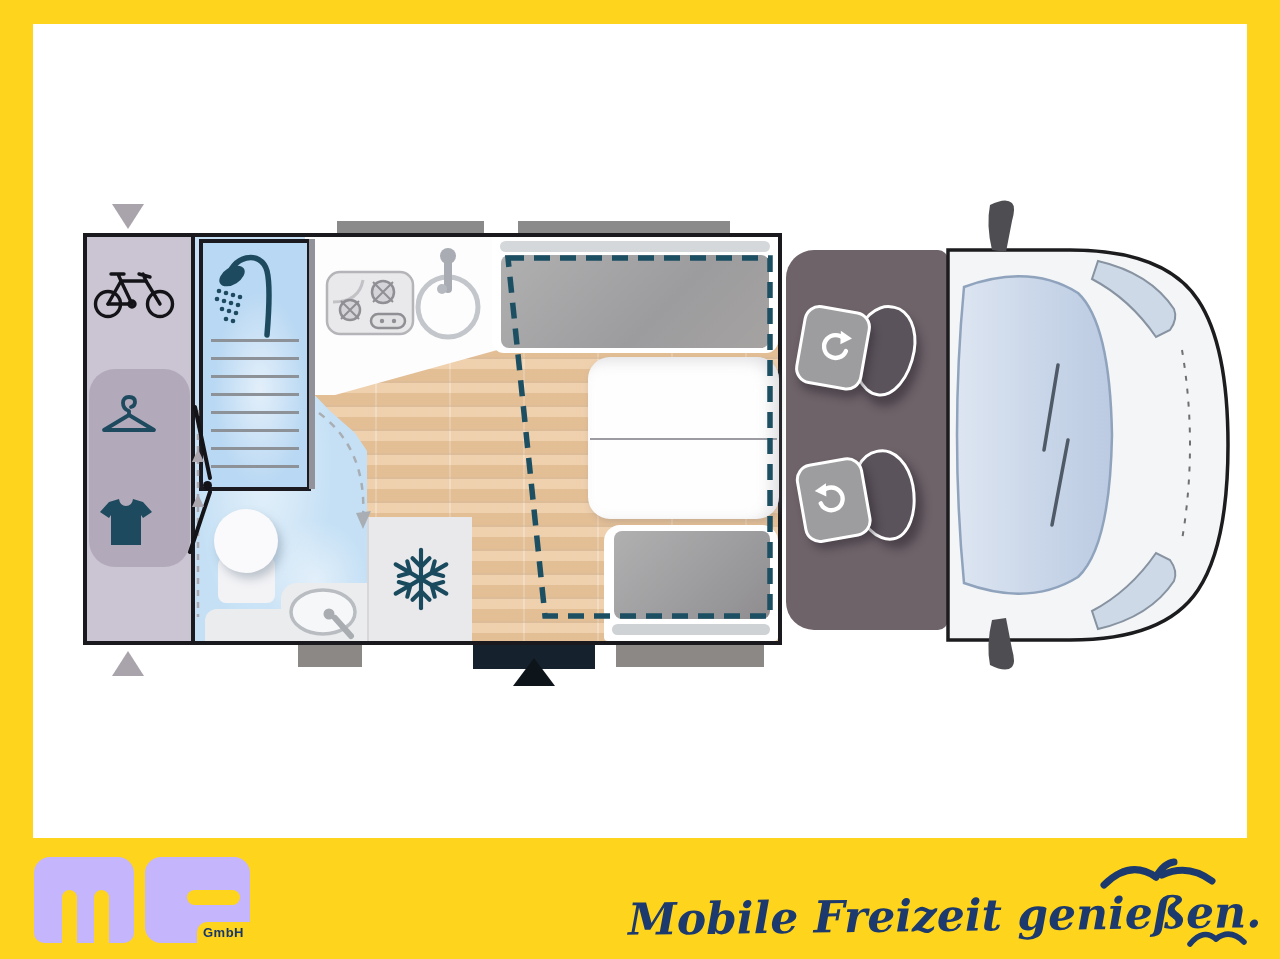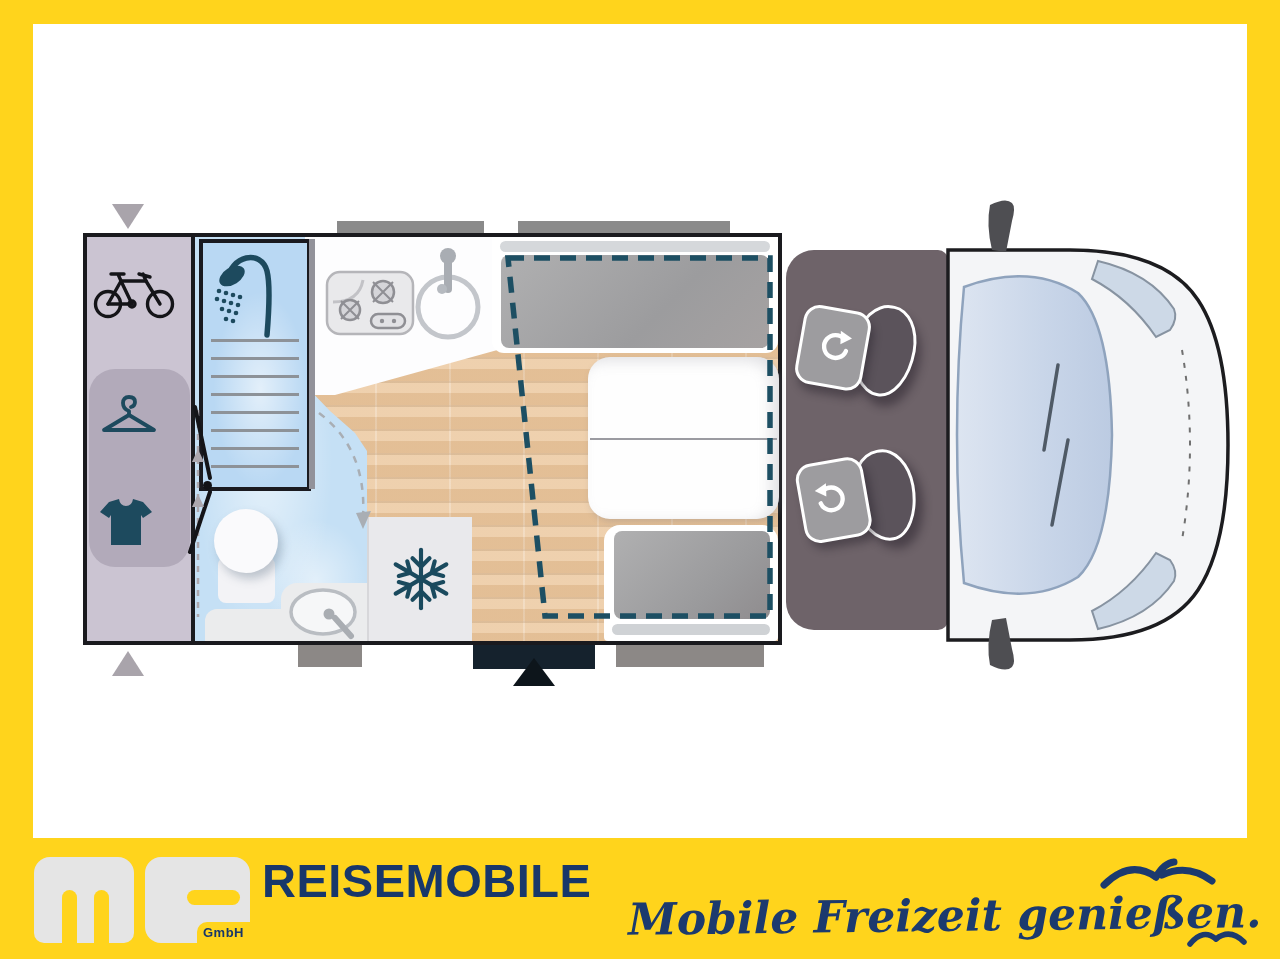--- a/index.html
+++ b/index.html
@@ -70,21 +70,21 @@
   .seat{width:120px;height:100px;}
   .seat1{left:797px;top:300px;transform:rotate(10deg);}
   .seat2{left:797px;top:444px;transform:rotate(-10deg);}
   .backrest{left:56px;top:0;width:56px;height:86px;background:#5b535b;border:3px solid #fff;
             border-radius:50% 46% 48% 52% / 45% 45% 55% 50%;box-shadow:6px 9px 10px rgba(30,25,35,.45);}
   .seat2 .backrest{top:10px;}
   .cushion{left:2px;top:12px;width:62px;height:74px;background:#9d9c9f;border:3px solid #fff;border-radius:16px;
            box-shadow:4px 7px 9px rgba(30,25,35,.4);display:flex;align-items:center;justify-content:center;}
 
   
-  .logo-block{background:#e5e5e5;}
+  .logo-block{background:#c4b5fd;}
   .logo-m{left:34px;top:857px;width:100px;height:86px;border-radius:16px 16px 10px 10px;}
   .mslot{position:absolute;bottom:0;width:15px;height:53px;background:#FFD41C;border-radius:8px 8px 0 0;}
   .logo-s{left:145px;top:857px;width:105px;height:86px;border-radius:16px;}
   .sslot{position:absolute;left:42px;top:33px;width:53px;height:15px;background:#FFD41C;border-radius:8px;}
   .snotch{position:absolute;left:52px;top:65px;width:53px;height:21px;background:#FFD41C;border-radius:10px 0 0 0;
           display:flex;align-items:center;justify-content:center;}
   .gmbh{font-size:13px;font-weight:bold;color:#18376A;letter-spacing:.5px;}
   .brandline{left:262px;top:853px;font-size:47px;font-weight:bold;color:#18376A;letter-spacing:.5px;}
   .slogan{left:628px;top:890px;font-size:44px;font-style:italic;font-weight:600;color:#1C3A6E;
           font-family:"DejaVu Serif",serif;transform:rotate(-.7deg);white-space:nowrap;}
@@ -282,21 +282,20 @@
   <div class="abs logo-block logo-m">
     <div class="mslot" style="left:28px"></div>
     <div class="mslot" style="left:60px"></div>
   </div>
   <div class="abs logo-block logo-s">
     <div class="sslot"></div>
     <div class="snotch">
       <span class="gmbh">GmbH</span>
     </div>
   </div>
-  <div class="abs brandline">REISEMOBILE</div>
   <div class="abs slogan">Mobile Freizeit genießen.</div>
 
   <svg class="abs" style="left:1098px;top:853px" width="120" height="48" viewBox="0 0 120 48">
     <g fill="none" stroke="#1C3A6E" stroke-width="7" stroke-linecap="round">
       <path d="M6,32 Q32,6 58,24"></path>
       <path d="M58,24 Q66,10 76,9"></path>
       <path d="M64,22 Q90,10 114,28"></path>
     </g>
   </svg>
   <svg class="abs" style="left:1186px;top:922px" width="62" height="34" viewBox="0 0 62 34">

